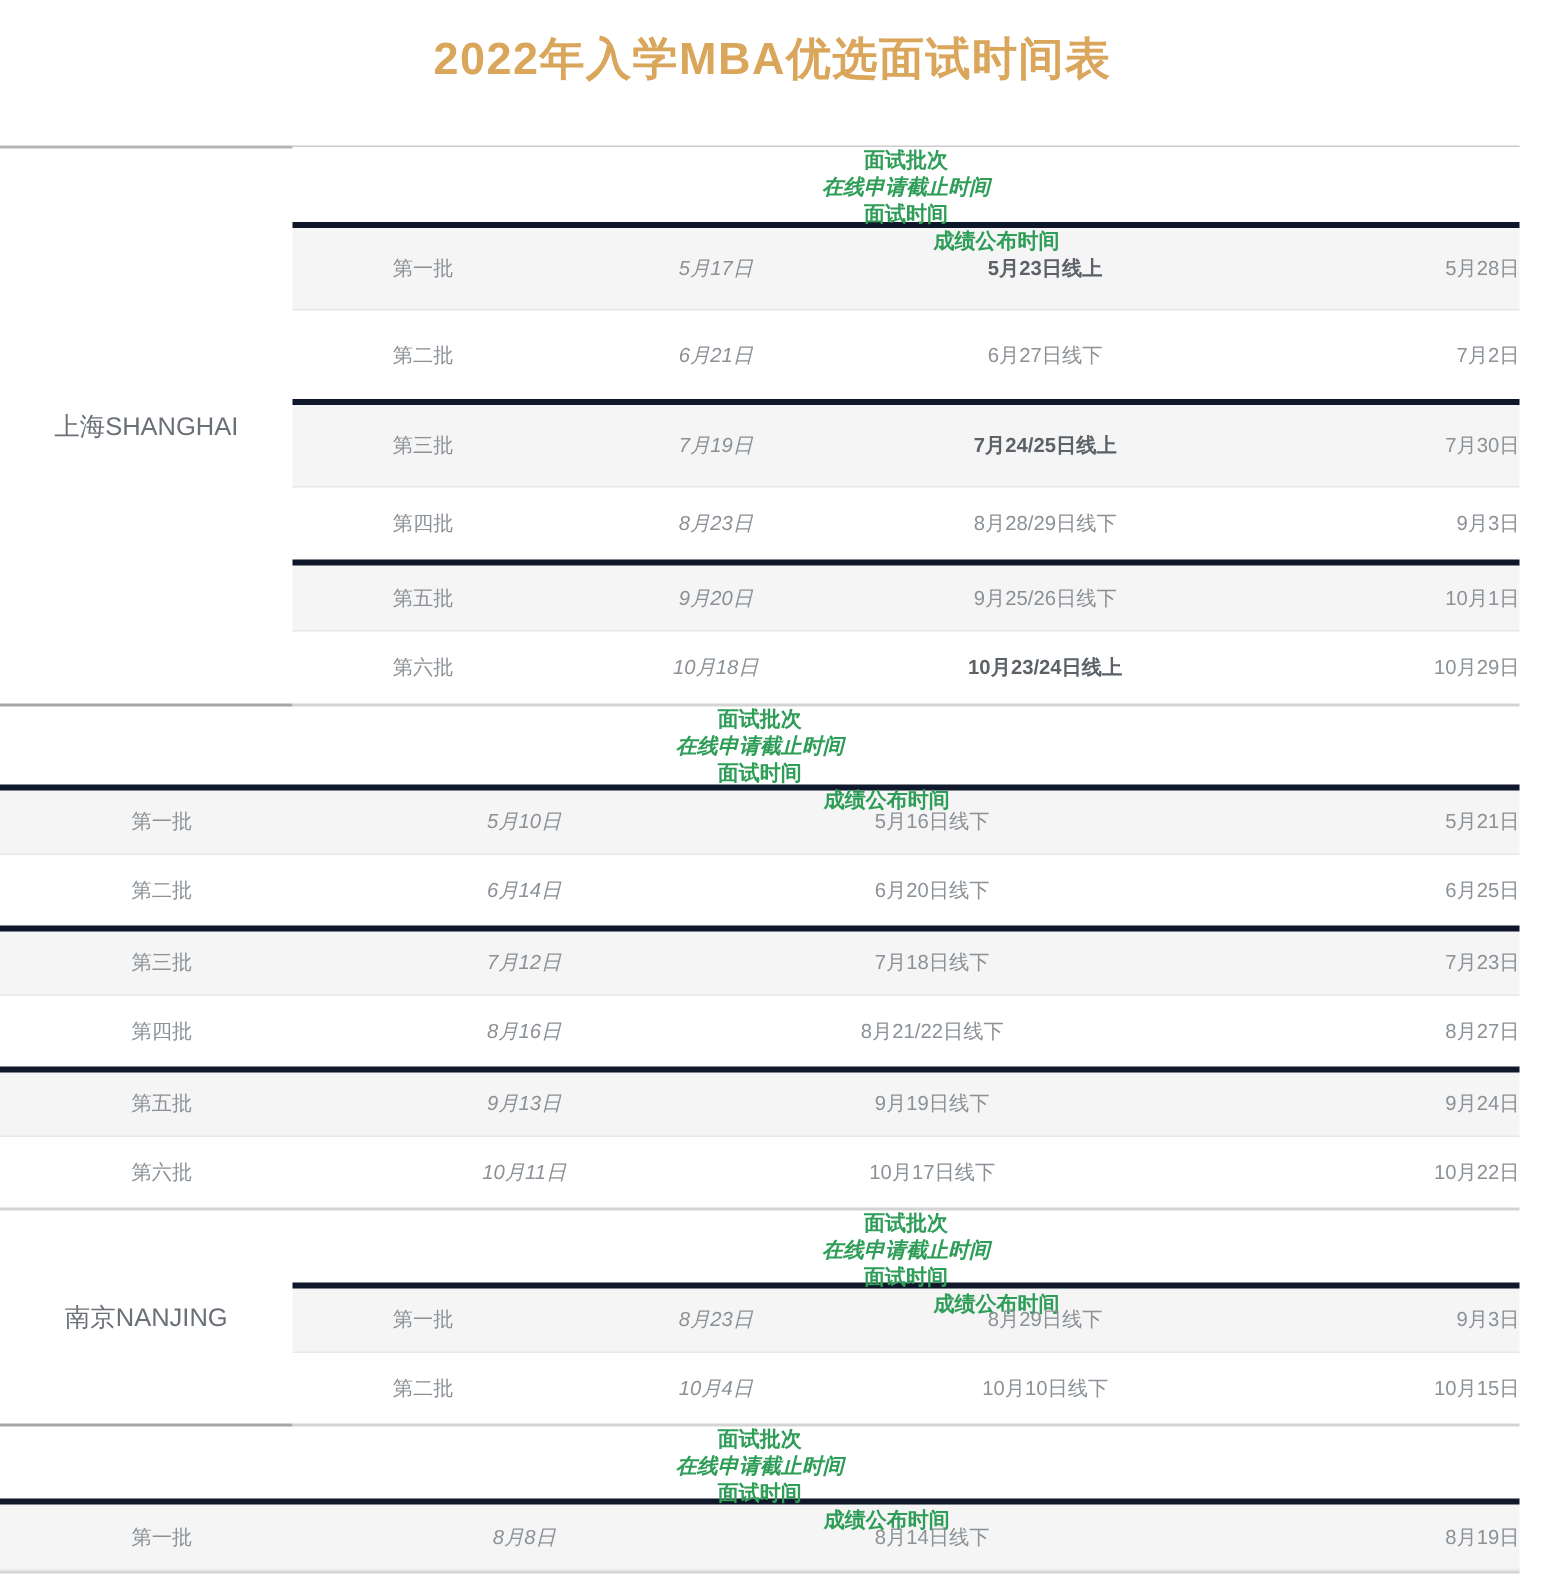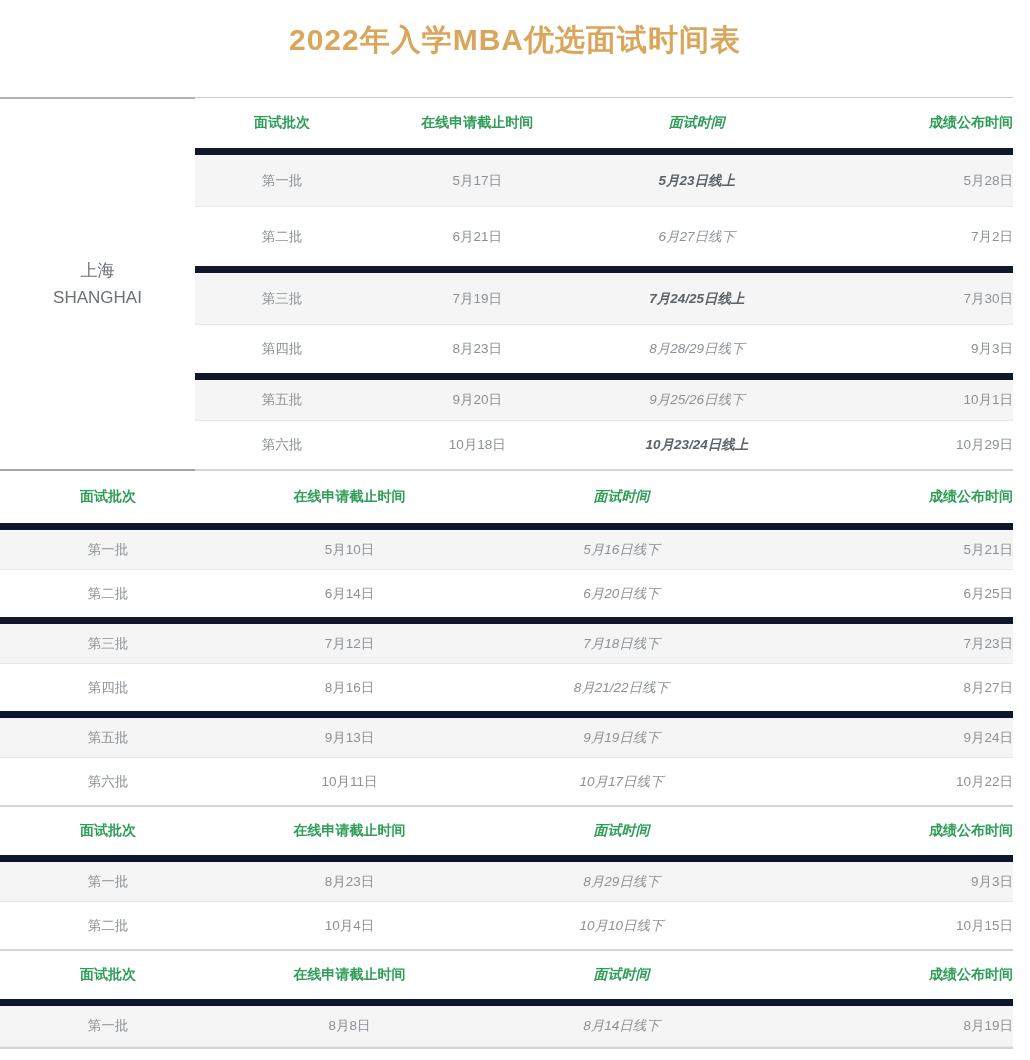--- a/index.html
+++ b/index.html
@@ -21,41 +21,41 @@
     margin:22px 0 0 0;
     text-align:center;
     font-size:30px;line-height:36px;font-weight:bold;
     color:var(--title_gold);
     letter-spacing:1px;
   }
   .sections{margin-top:39px;width:1013px;}
   .section{display:flex;width:100%;}
   .section .city{
     width:195px;flex:0 0 195px;
-    display:flex;flex-direction:column;justify-content:center;align-items:center;
+    display:flex;justify-content:center;align-items:center;
     color:var(--city_text);font-size:17px;line-height:27px;
     border-bottom:2px solid #a6a6a6;
   }
   .section .grid{flex:1 1 auto;border-bottom:2px solid #d4d4d4;}
   .sec-0 .city{border-top:2px solid #b3b3b3;}
   .sec-0 .grid{border-top:1px solid #cccccc;}
   .row{display:flex;align-items:center;height:47px;}
   .row .cell{
     text-align:center;
     font-size:13.5px;color:var(--cell_text);
   }
   .cell.c0{width:21.3%;}
-  .cell.c1{width:26.4%;}
-  .cell.c2{width:27.3%;font-style:italic;}
+  .cell.c1{width:26.4%;font-style:italic;}
+  .cell.c2{width:27.3%;}
   .cell.c3{width:25%;text-align:right;}
-  .row.head{height:48px;}
+  .row.head{height:48px;flex-direction:column;}
   .row.head .cell{color:var(--header_green);font-weight:bold;font-size:14px;}
   .row.alt{
     background:var(--alt_row_bg);
-    border-top:7px solid #0f172a;border-bottom:1px solid #e8e8e8;
+    border-top:4px solid #0f172a;border-bottom:1px solid #e8e8e8;
   }
   .cell.bold{font-weight:bold;color:var(--bold_cell_text);}
   .sec-0 .head{height:50px;}
   .sec-1 .head{height:52px;}
   .sec-0 .grid > .row:not(.head){height:48px;}
   .sec-0 .grid > .row:nth-child(-n+4):not(.head){height:59px;}
   .sec-3 .grid > .row:not(.head){height:48px;}
 </style>
 </head>
 <body>
@@ -167,20 +167,24 @@
   <div class="row">
     <div class="cell c0">第六批</div>
     <div class="cell c1">10月11日</div>
     <div class="cell c2">10月17日线下</div>
     <div class="cell c3">10月22日</div>
   </div>
 </div>
   </div>
 
   <div class="section sec-2">
+    <div class="city">
+      <div class="city-cn">南京</div>
+      <div class="city-en">NANJING</div>
+    </div>
     <div class="grid">
       <div class="row head">
         <div class="cell c0">面试批次</div>
         <div class="cell c1">在线申请截止时间</div>
         <div class="cell c2">面试时间</div>
         <div class="cell c3">成绩公布时间</div>
       </div>
 
   <div class="row alt">
     <div class="cell c0">第一批</div>

